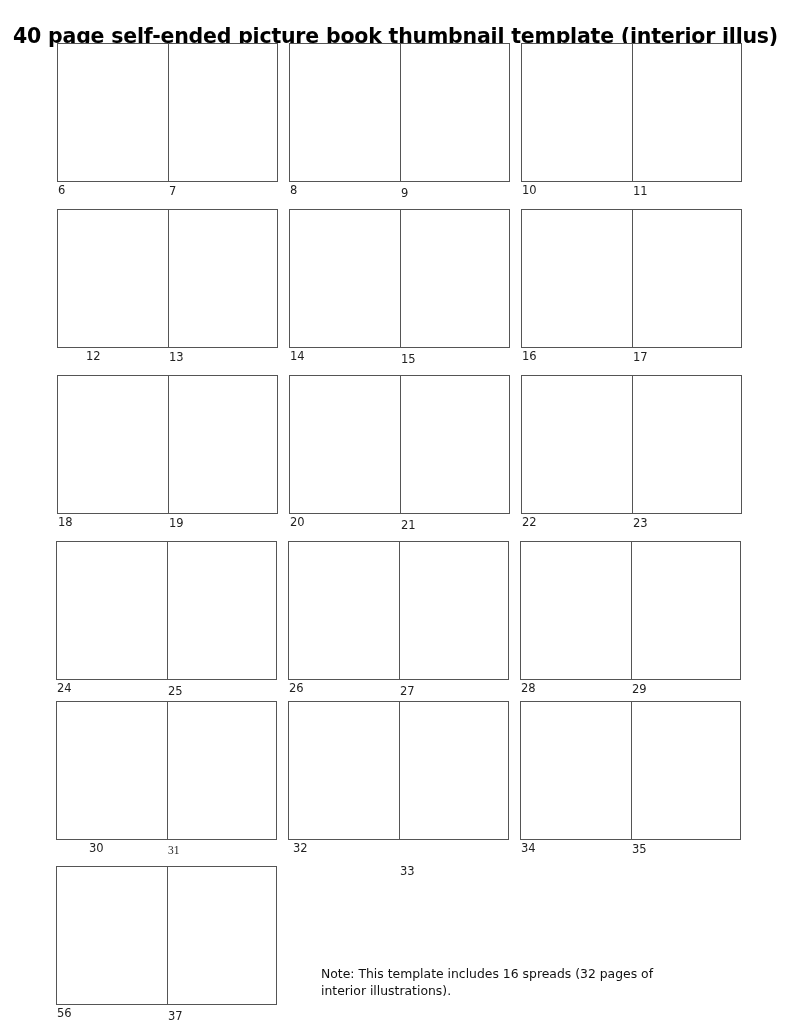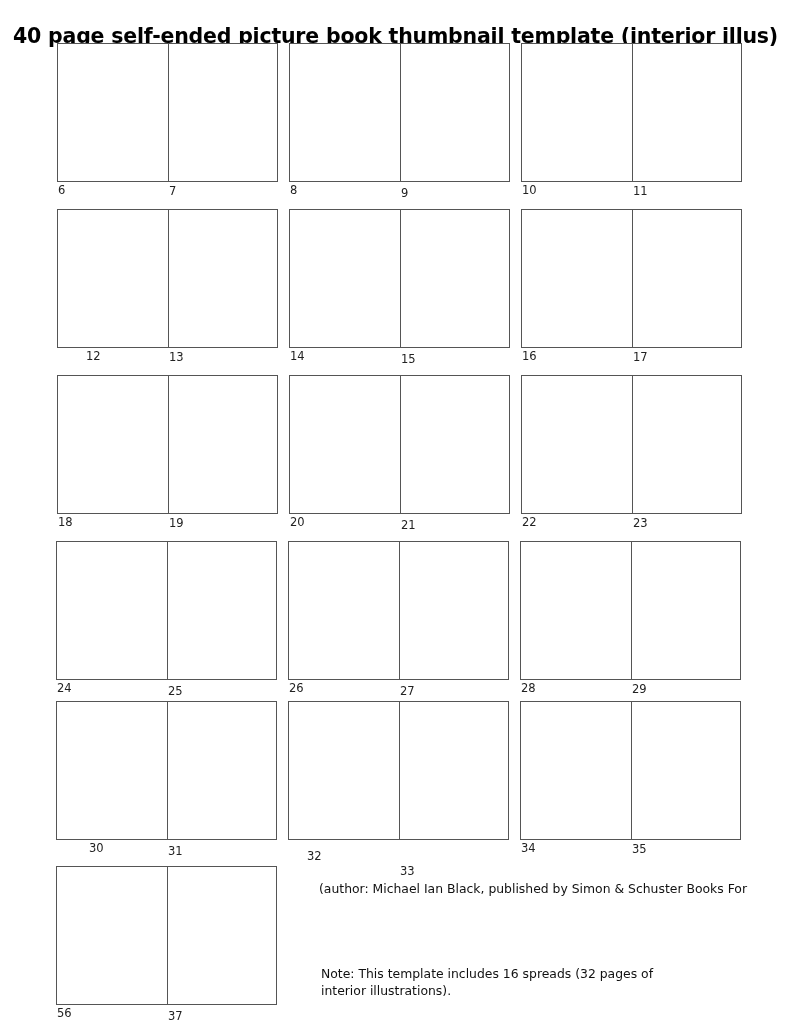--- a/index.html
+++ b/index.html
@@ -73,38 +73,37 @@
     <div class="pnum" style="left: 400px; top: 684px;">27</div>
     <div class="spread" style="left: 520px; top: 541px; width: 221px; height: 139px;">
       <div class="gutter"></div>
     </div>
     <div class="pnum" style="left: 521px; top: 681px;">28</div>
     <div class="pnum" style="left: 632px; top: 682px;">29</div>
     <div class="spread" style="left: 56px; top: 701px; width: 221px; height: 139px;">
       <div class="gutter"></div>
     </div>
     <div class="pnum" style="left: 57px; top: 841px; margin-left: 32px;">30</div>
-    <div class="pnum" style="left: 168px; top: 844px;">31</div>
+    <div class="pnum" style="left: 168px; top: 844px; font-family: Liberation Serif, serif;">31</div>
     <div class="spread" style="left: 288px; top: 701px; width: 221px; height: 139px;">
       <div class="gutter"></div>
     </div>
-    <div class="pnum" style="left: 307px; top: 841px; margin-top: 8px;">32</div>
+    <div class="pnum" style="left: 293px; top: 841px;">32</div>
     <div class="pnum" style="left: 400px; top: 864px;">33</div>
     <div class="spread" style="left: 520px; top: 701px; width: 221px; height: 139px;">
       <div class="gutter"></div>
     </div>
     <div class="pnum" style="left: 521px; top: 841px;">34</div>
     <div class="pnum" style="left: 632px; top: 842px;">35</div>
     <div class="spread" style="left: 56px; top: 866px; width: 221px; height: 139px;">
       <div class="gutter"></div>
     </div>
     <div class="pnum" style="left: 57px; top: 1006px;">56</div>
     <div class="pnum" style="left: 168px; top: 1009px;">37</div>
   </div>
 
 <div class="note" style="left:319px; top:880px;">
-  <div>(author: Michael Ian Black, published by Simon &amp; Schuster Books For</div>
 </div>
 
 <div class="note" style="left:321px; top:965px;">
   <div>Note: This template includes 16 spreads (32 pages of</div>
   <div>interior illustrations).</div>
 </div>
 
 </body></html>

